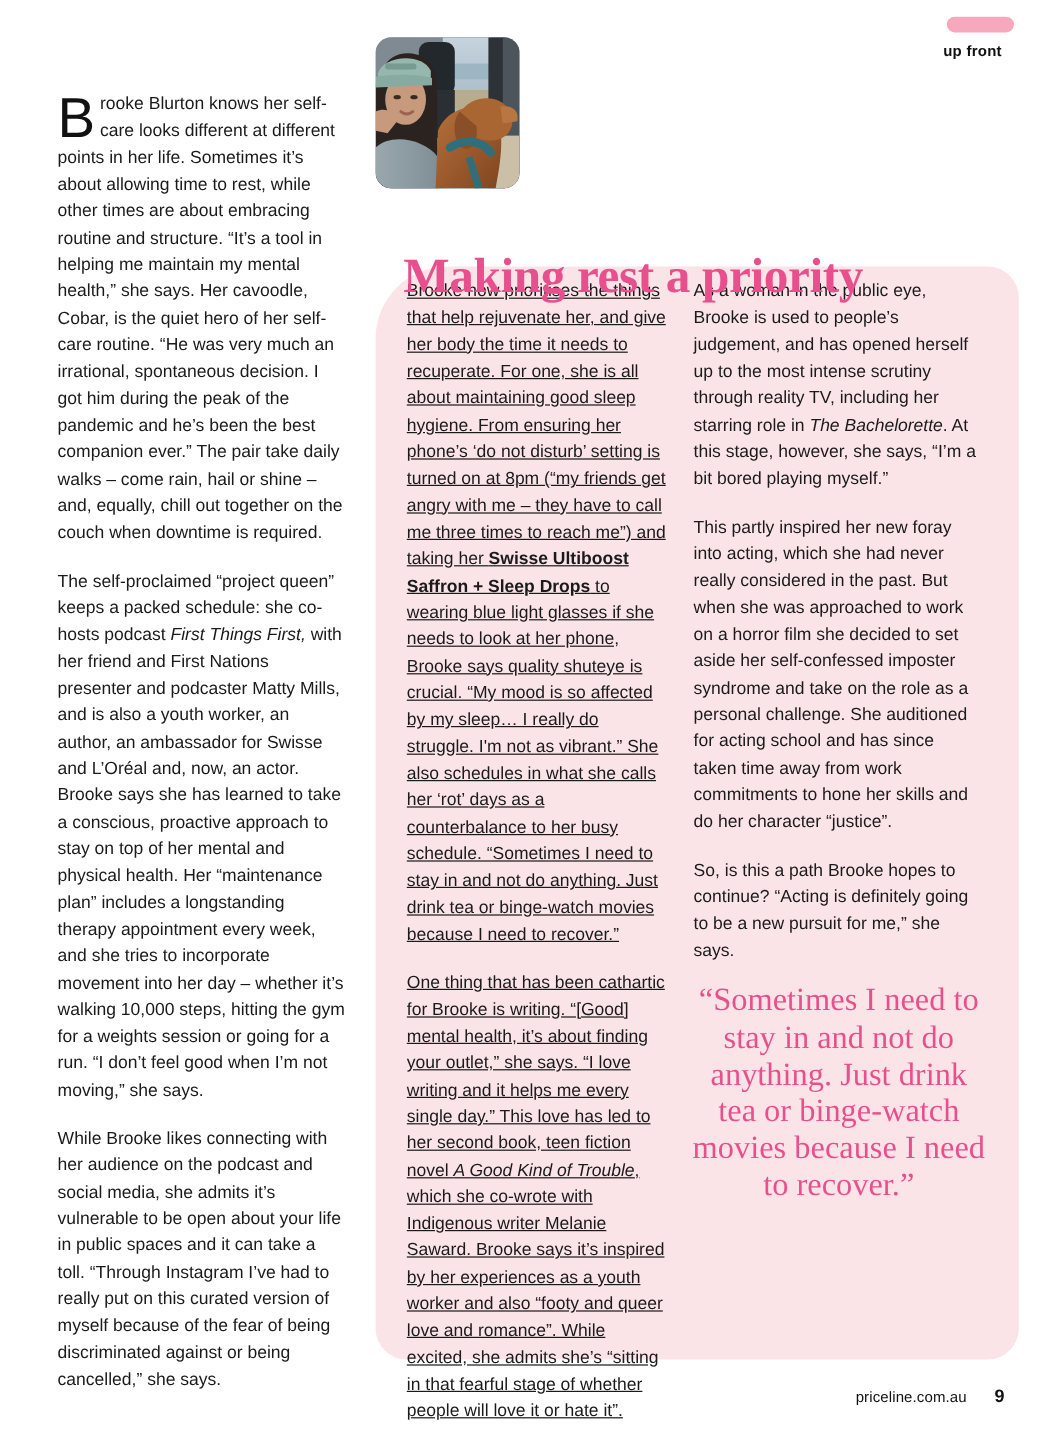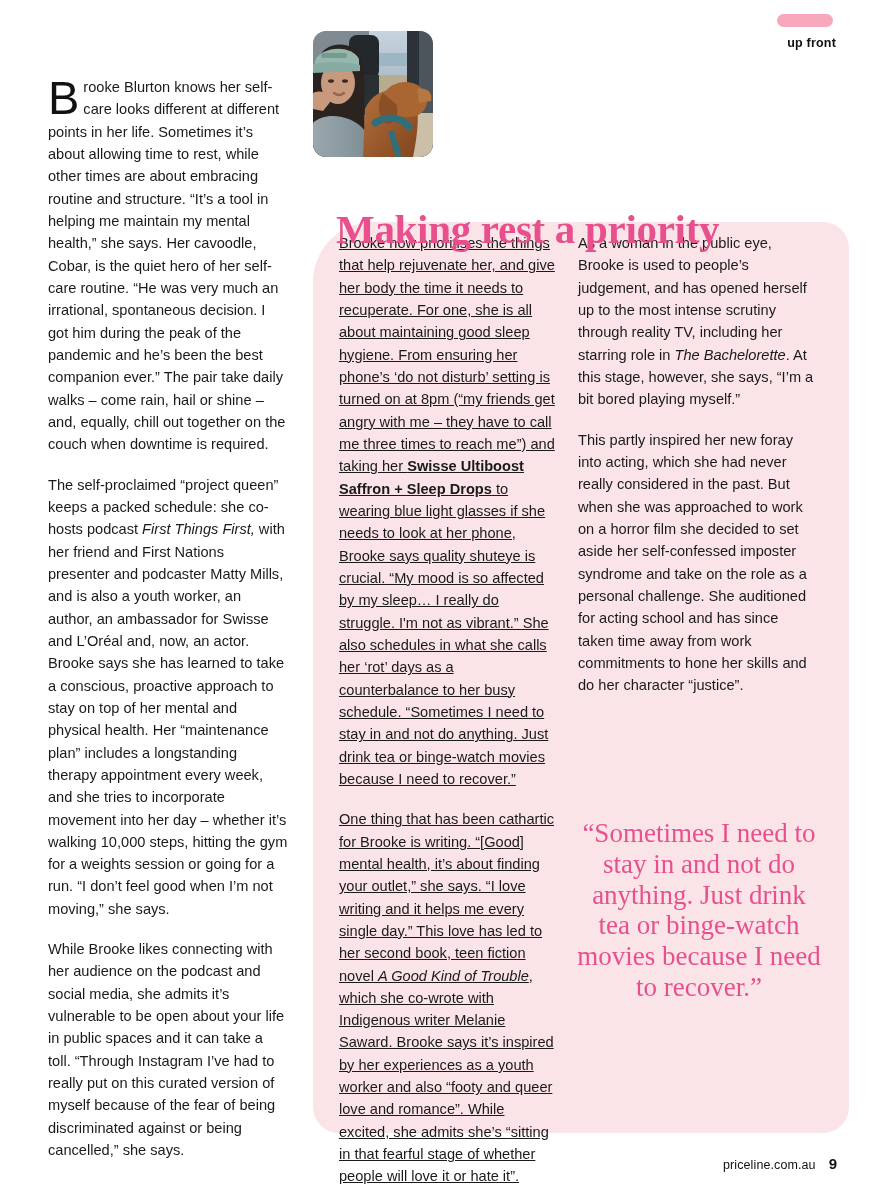--- a/index.html
+++ b/index.html
@@ -13,23 +13,23 @@
     position: relative;
     font-family: "Liberation Sans", sans-serif;
     color: #1a1a1a;
     overflow: hidden;
   }
 
   
   #section-tab {
     position: absolute;
     top: 14px;
-    right: 45px;
+    right: 33px;
     width: 62px;
-    text-align: right;
+    text-align: left;
   }
   #section-tab .pill {
     width: 56px;
     height: 13px;
     border-radius: 7px;
     background: #f7a8bd;
     margin: 0 auto 9px auto;
   }
   #section-tab .tab-label {
     font-size: 12.5px;
@@ -148,21 +148,21 @@
     color: #e8508d;
   }
 
   
   #footer {
     position: absolute;
     right: 44px;
     bottom: 28px;
     display: flex;
     align-items: baseline;
-    gap: 13px;
+    gap: 23px;
   }
   #footer .site {
     font-size: 12.5px;
     color: #111;
     letter-spacing: 0.1px;
   }
   #footer .page-num {
     font-size: 15px;
     font-weight: bold;
     color: #111;
@@ -269,20 +269,23 @@
   </p>
 </div>
 
 <div class="col" id="col-right">
   <p>
     <span>As a woman in the public eye, Brooke is used to people’s judgement, and has opened herself up to the most intense scrutiny through reality TV, including her starring role in </span><em>The Bachelorette</em><span>. At this stage, however, she says, “I’m a bit bored playing myself.”</span>
   </p>
   <p>
     <span>This partly inspired her new foray into acting, which she had never really considered in the past. But when she was approached to work on a horror film she decided to set aside her self-confessed imposter syndrome and take on the role as a personal challenge. She auditioned for acting school and has since taken time away from work commitments to hone her skills and do her character “justice”.</span>
   </p>
+  <p>
+    <span>So, is this a path Brooke hopes to continue? “Acting is definitely going to be a new pursuit for me,” she says.</span>
+  </p>
 </div>
 
 <div id="pull-quote">“Sometimes I need to stay in and not do anything. Just drink tea or binge-watch movies because I need to recover.”</div>
 
 <div id="footer">
   <span class="site">priceline.com.au</span>
   <span class="page-num">9</span>
 </div>
 
 </body></html>

